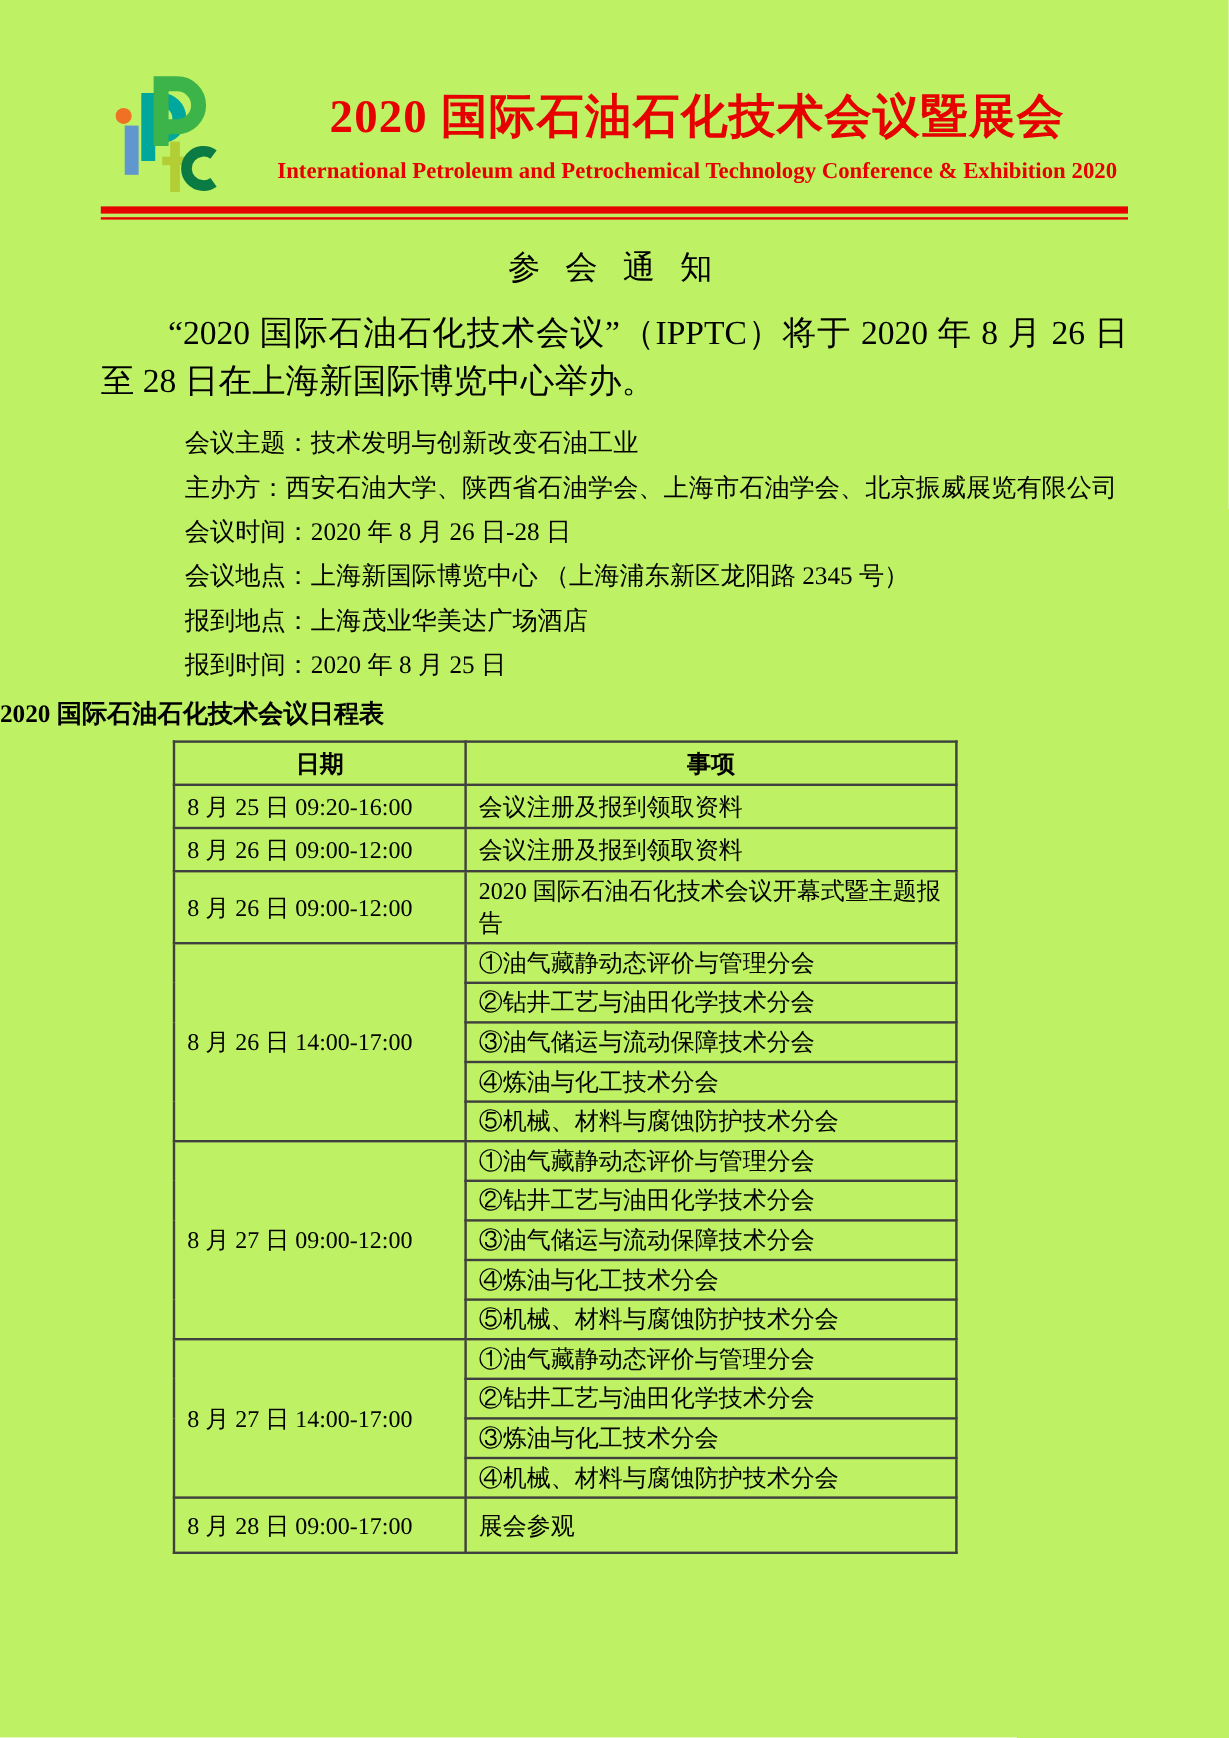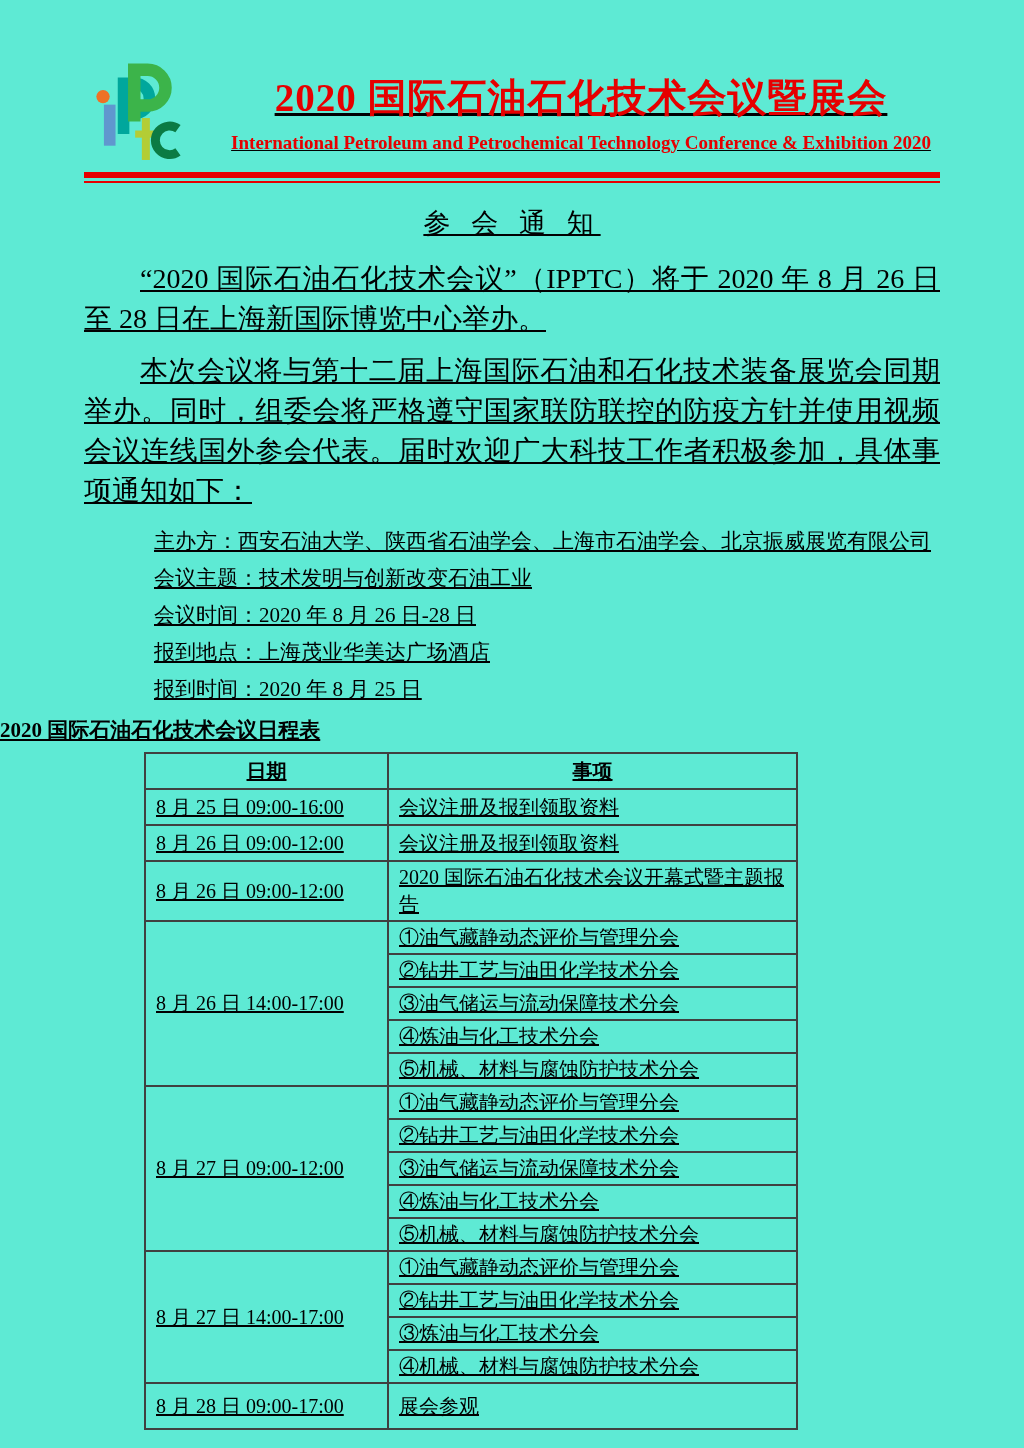--- a/index.html
+++ b/index.html
@@ -1,24 +1,23 @@
 <!DOCTYPE html>
 <html><head>
 <meta charset="utf-8">
 <style>
   :root{
     --red:#e60000;
     --border:#404040;
   }
   html,body{margin:0;padding:0;background:#ffffff;}
   .page{
-    width:1024px;height:1448px;background:#5eead4;position:relative;
+    width:1024px;height:1448px;background:#bef264;position:relative;
     font-family:"Liberation Serif","DejaVu Serif",serif;color:#000;
     overflow:hidden;
-    text-decoration:underline;
   }
   
   .header{display:flex;margin:52px 84px 0 84px;height:116px;}
   .logo{width:138px;height:116px;flex:none;overflow:visible;}
   .titles{flex:1;text-align:center;padding-top:24px;min-width:0;}
   .title-zh{
     color:var(--red);font-weight:bold;font-size:39px;line-height:44px;
     white-space:nowrap;letter-spacing:1px;
   }
   .title-en{
@@ -94,46 +93,46 @@
 
   <div class="rule">
     <div class="thick"></div>
     <div class="thin"></div>
   </div>
 
   <div class="notice-title">参 会 通 知</div>
 
   <div class="body-text">
       <p class="para">“2020 国际石油石化技术会议”（IPPTC）将于 2020 年 8 月 26 日至 28 日在上海新国际博览中心举办。</p>
-      <p class="para">本次会议将与第十二届上海国际石油和石化技术装备展览会同期举办。同时，组委会将严格遵守国家联防联控的防疫方针并使用视频会议连线国外参会代表。届时欢迎广大科技工作者积极参加，具体事项通知如下：</p>
     </div>
 
   <div class="details">
+      <div class="detail-line">会议主题：技术发明与创新改变石油工业</div>
       <div class="detail-line">主办方：西安石油大学、陕西省石油学会、上海市石油学会、北京振威展览有限公司</div>
-      <div class="detail-line">会议主题：技术发明与创新改变石油工业</div>
       <div class="detail-line">会议时间：2020 年 8 月 26 日-28 日</div>
+      <div class="detail-line">会议地点：上海新国际博览中心 （上海浦东新区龙阳路 2345 号）</div>
       <div class="detail-line">报到地点：上海茂业华美达广场酒店</div>
       <div class="detail-line">报到时间：2020 年 8 月 25 日</div>
     </div>
 
   <div class="schedule-title">2020 国际石油石化技术会议日程表</div>
   <table class="schedule">
     <colgroup>
         <col class="c-date">
         <col class="c-item">
       </colgroup>
     <thead>
       <tr>
         <th>日期</th>
         <th>事项</th>
       </tr>
     </thead>
     <tbody>
         <tr class="single">
-          <td class="date" rowspan="1">8 月 25 日 09:00-16:00</td>
+          <td class="date" rowspan="1">8 月 25 日 09:20-16:00</td>
           <td class="item">会议注册及报到领取资料</td>
         </tr>
         <tr class="single">
           <td class="date" rowspan="1">8 月 26 日 09:00-12:00</td>
           <td class="item">会议注册及报到领取资料</td>
         </tr>
         <tr class="single">
           <td class="date" rowspan="1">8 月 26 日 09:00-12:00</td>
           <td class="item">2020 国际石油石化技术会议开幕式暨主题报告</td>
         </tr>

